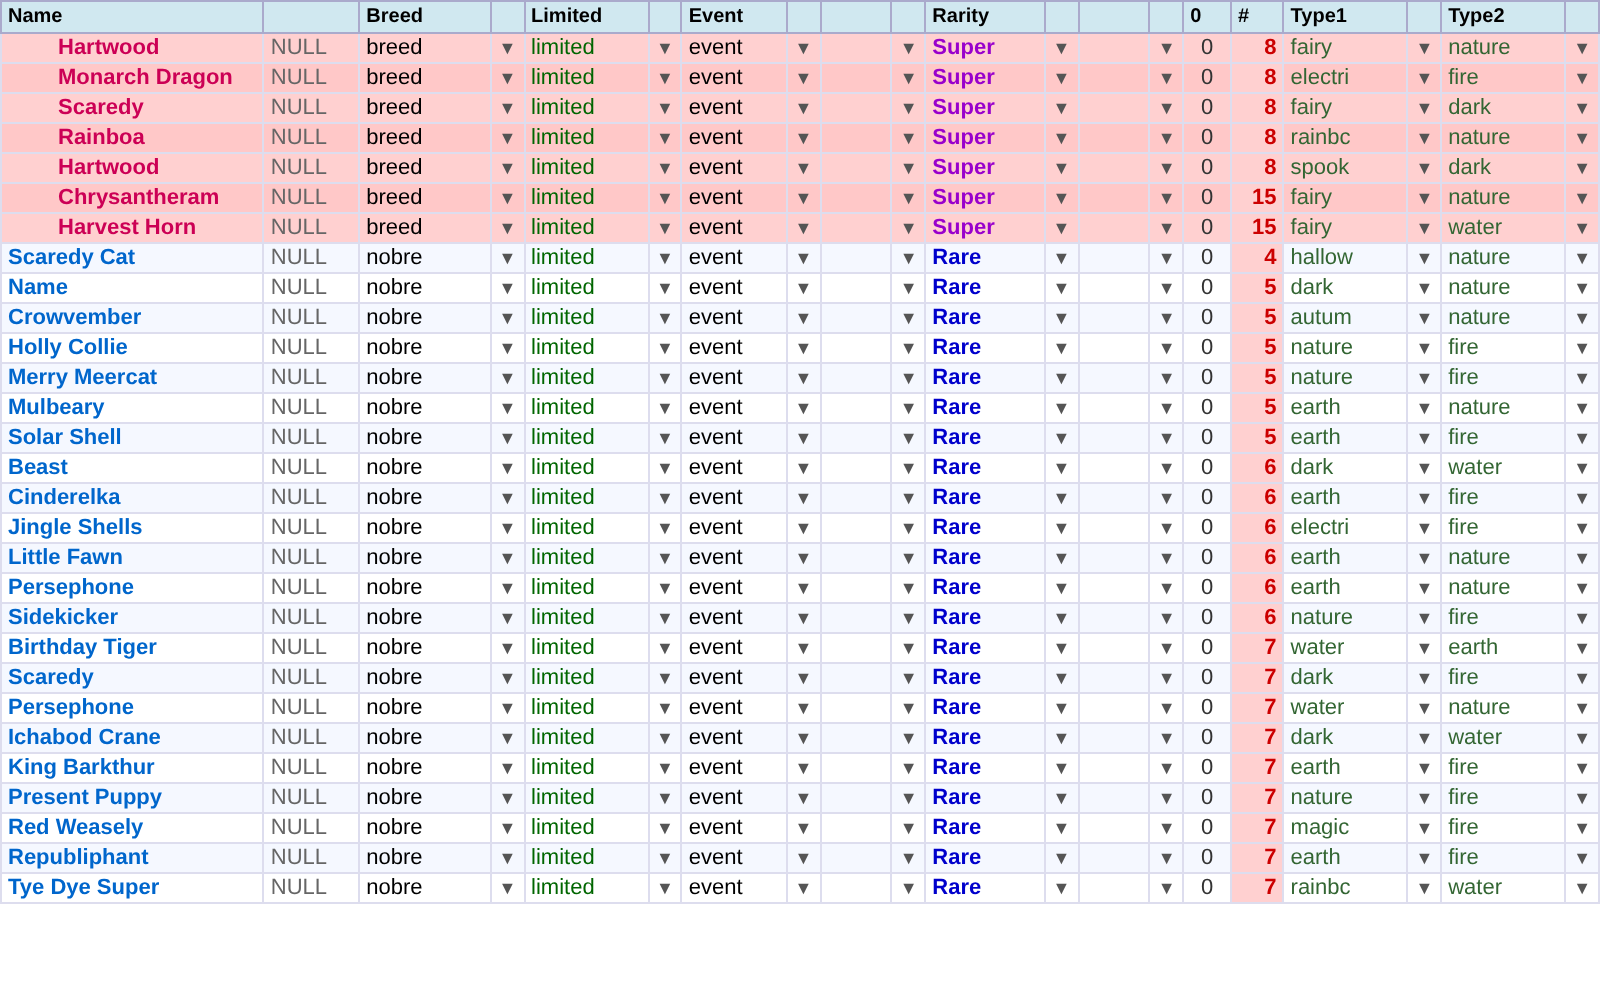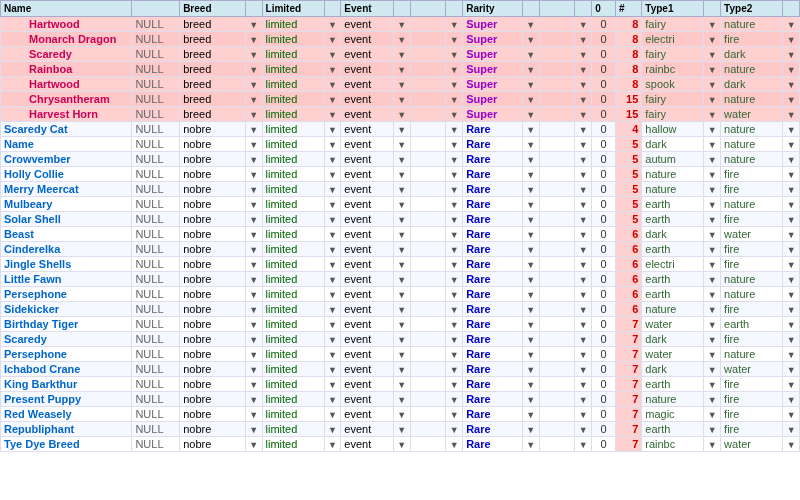--- a/index.html
+++ b/index.html
@@ -726,21 +726,21 @@
     <td></td>
     <td style="text-align:center;cursor:pointer;"><span class="dropdown-arrow">▼</span></td>
     <td class="zero-col">0</td>
     <td class="num-col">7</td>
     <td style="color:#336633;">earth</td>
     <td style="text-align:center;cursor:pointer;"><span class="dropdown-arrow">▼</span></td>
     <td style="color:#336633;">fire</td>
     <td style="text-align:center;cursor:pointer;"><span class="dropdown-arrow">▼</span></td>
   </tr>
         <tr>
-    <td class="name-col">Tye Dye Breed</td>
+    <td class="name-col">Tye Dye Super</td>
     <td class="null-col">NULL</td>
     <td>nobre</td>
     <td style="text-align:center;cursor:pointer;"><span class="dropdown-arrow">▼</span></td>
     <td style="color:#006600;">limited</td>
     <td style="text-align:center;cursor:pointer;"><span class="dropdown-arrow">▼</span></td>
     <td>event</td>
     <td style="text-align:center;cursor:pointer;"><span class="dropdown-arrow">▼</span></td>
     <td></td>
     <td style="text-align:center;cursor:pointer;"><span class="dropdown-arrow">▼</span></td>
     <td><span class="rarity-rare">Rare</span></td>

